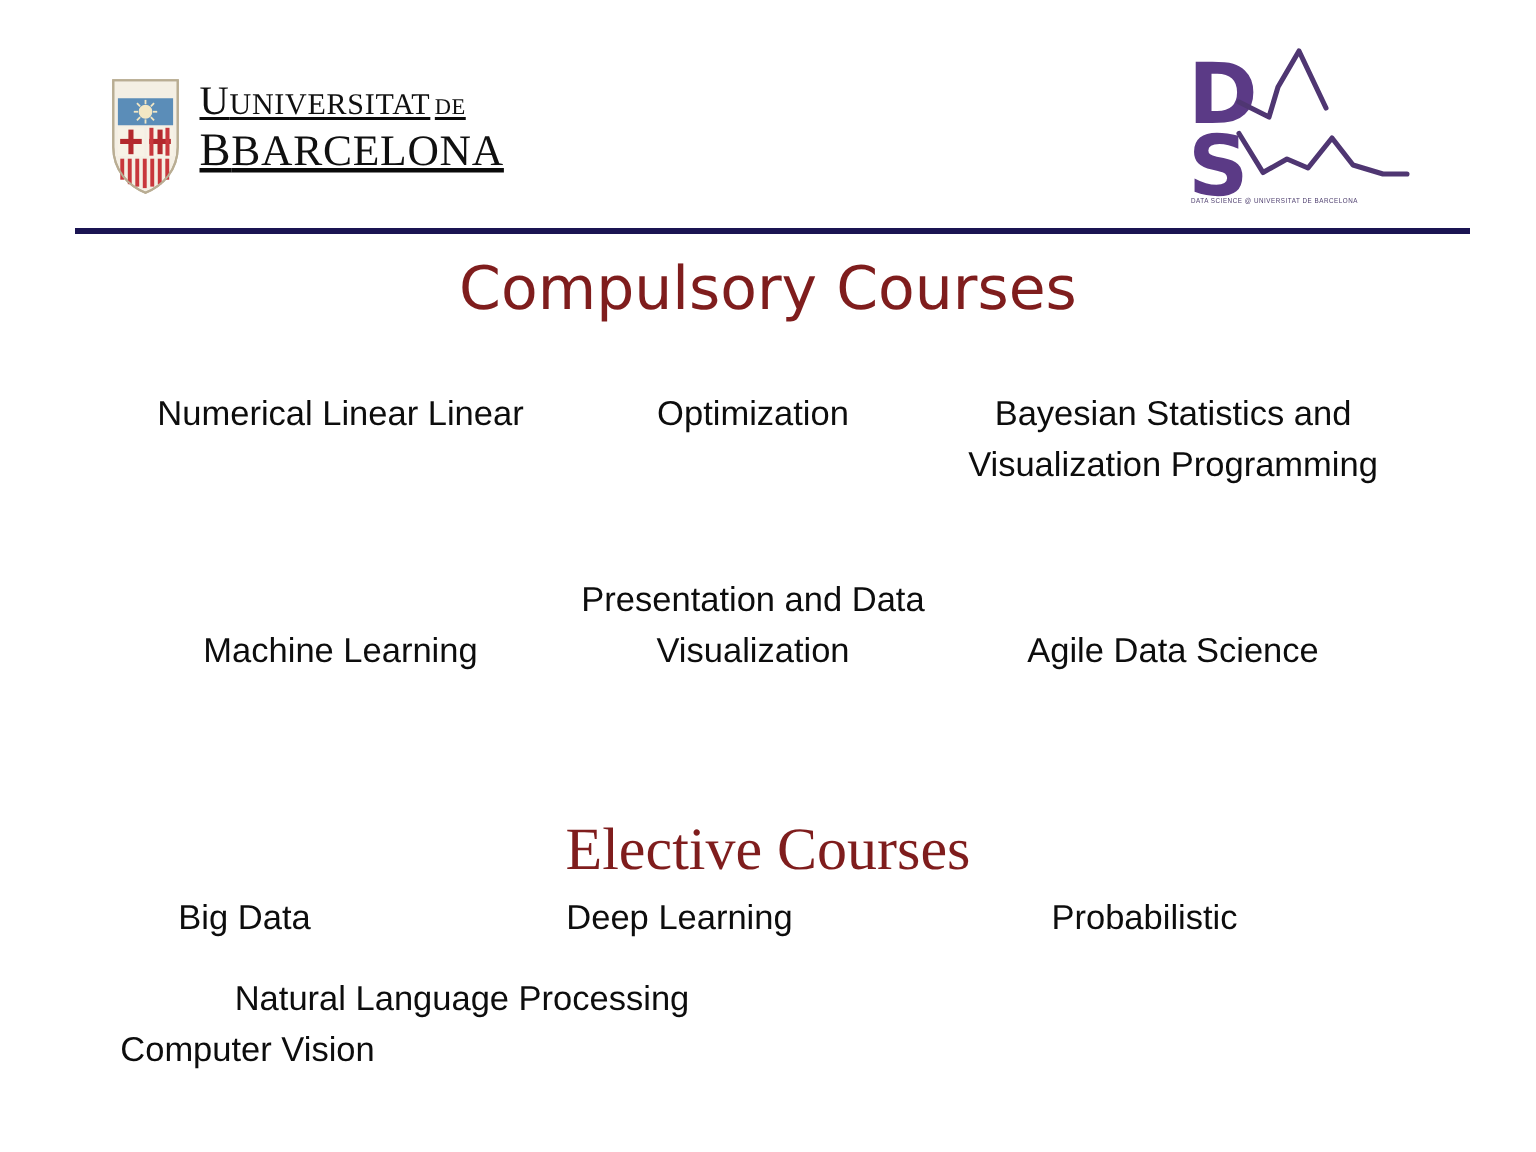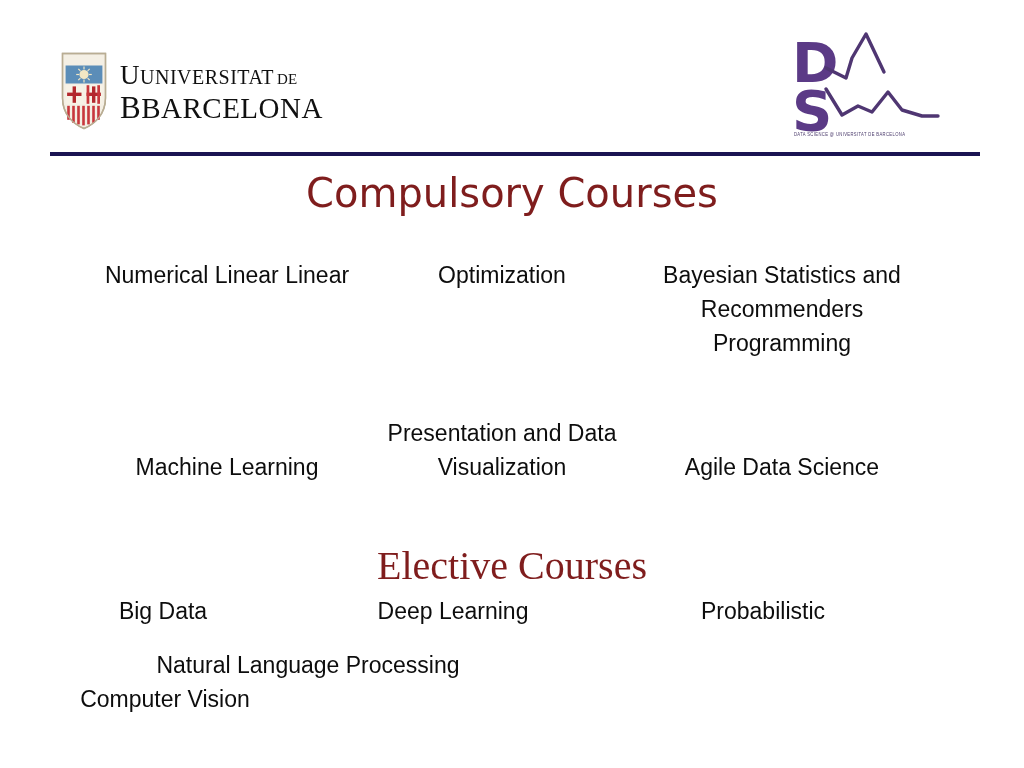--- a/index.html
+++ b/index.html
@@ -21,25 +21,26 @@
     position: absolute;
     left: 0;
     top: 0;
     width: 1024px;
     height: 158px;
   }
 
   
   .ub-logo {
     position: absolute;
-    left: 61px;
+    left: 74px;
     top: 52px;
     display: flex;
-    align-items: center;
+    align-items: flex-start;
     gap: 13px;
+    text-decoration: underline;
   }
   .ub-shield {
     width: 46px;
     height: 78px;
     flex: none;
     display: block;
   }
   .ub-wordmark {
     display: block;
     line-height: 1;
@@ -221,21 +222,21 @@
 
   <div class="divider"></div>
 </div>
 
 <div class="section-title" id="title-compulsory">Compulsory Courses</div>
 
 <div class="course-grid" id="grid-compulsory">
   <div class="course-row row-1">
     <div class="course-cell col-a">Numerical Linear Linear</div>
     <div class="course-cell col-b">Optimization</div>
-    <div class="course-cell col-c">Bayesian Statistics and Recommenders Programming</div>
+    <div class="course-cell col-c">Bayesian Statistics and Visualization Programming</div>
   </div>
   <div class="course-row row-2">
     <div class="course-cell col-a">Machine Learning</div>
     <div class="course-cell col-b">Presentation and Data Visualization</div>
     <div class="course-cell col-c">Agile Data Science</div>
   </div>
 </div>
 
 <div class="section-title" id="title-elective">Elective Courses</div>
 

